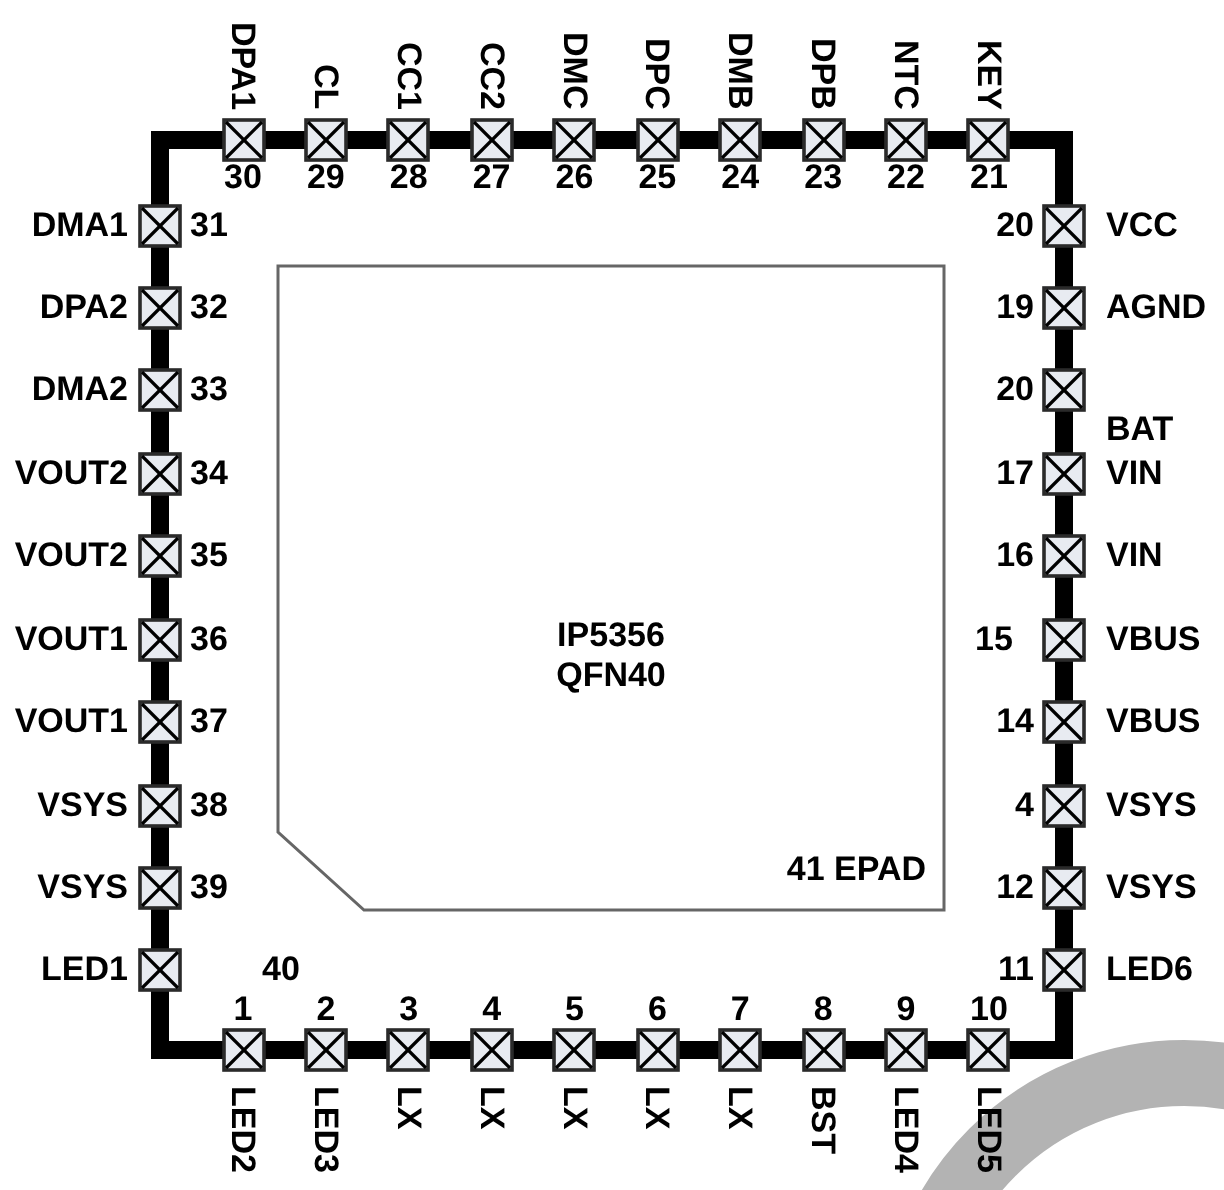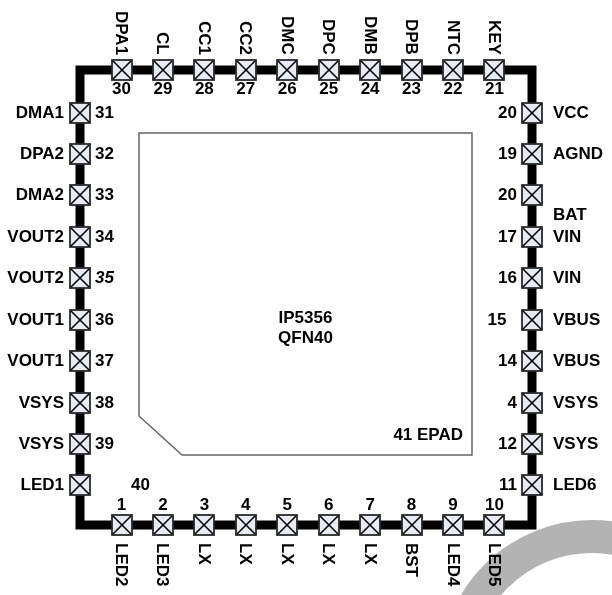--- a/index.html
+++ b/index.html
@@ -280,21 +280,21 @@
       </div>
       <div class="pin-num num-left" style="left: 95px; top: 227.82px;">34</div>
       <div class="lbl-h lbl-left" style="right: 548px; top: 226.82px;">VOUT2</div>
       <div class="pin-square" style="left: 69px; top: 267.26px;">
         <svg width="22" height="22">
           <rect x="1" y="1" width="20" height="20" fill="#e8ebf1" stroke="#2a2a2a" stroke-width="1.8"></rect>
           <line x1="2" y1="2" x2="20" y2="20" stroke="#000" stroke-width="1.6"></line>
           <line x1="20" y1="2" x2="2" y2="20" stroke="#000" stroke-width="1.6"></line>
         </svg>
       </div>
-      <div class="pin-num num-left" style="left: 95px; top: 269.26px; font-style: italic;">35</div>
+      <div class="pin-num num-left" style="left: 95px; top: 269.26px;">35</div>
       <div class="lbl-h lbl-left" style="right: 548px; top: 268.26px;">VOUT2</div>
       <div class="pin-square" style="left: 69px; top: 308.7px;">
         <svg width="22" height="22">
           <rect x="1" y="1" width="20" height="20" fill="#e8ebf1" stroke="#2a2a2a" stroke-width="1.8"></rect>
           <line x1="2" y1="2" x2="20" y2="20" stroke="#000" stroke-width="1.6"></line>
           <line x1="20" y1="2" x2="2" y2="20" stroke="#000" stroke-width="1.6"></line>
         </svg>
       </div>
       <div class="pin-num num-left" style="left: 95px; top: 310.7px;">36</div>
       <div class="lbl-h lbl-left" style="right: 548px; top: 309.7px;">VOUT1</div>

